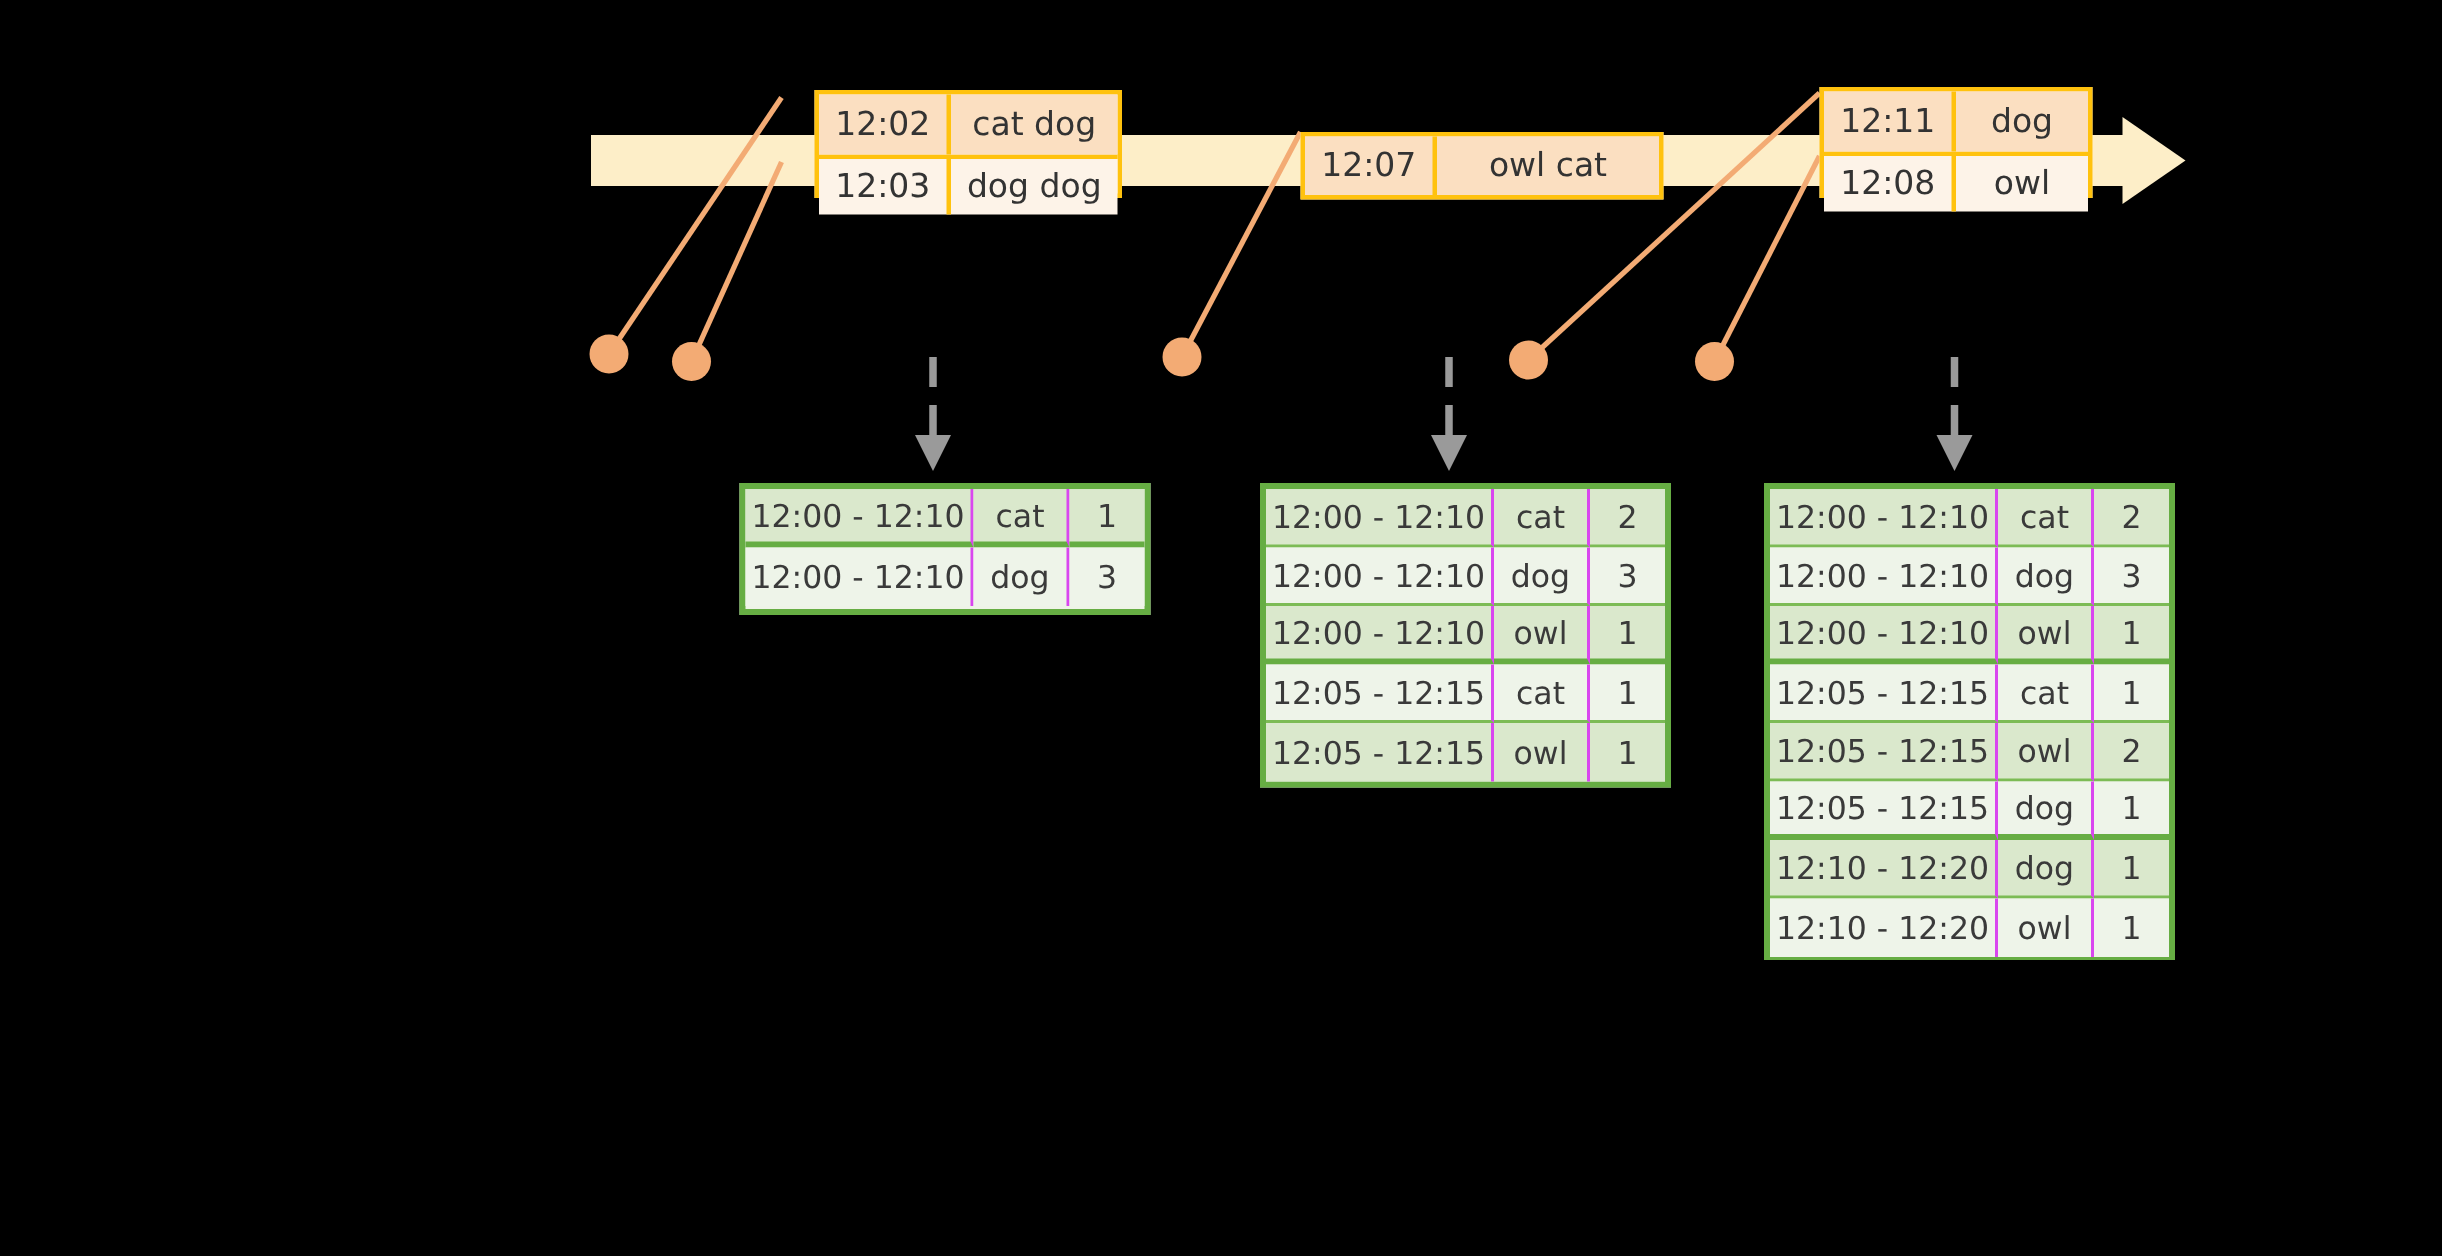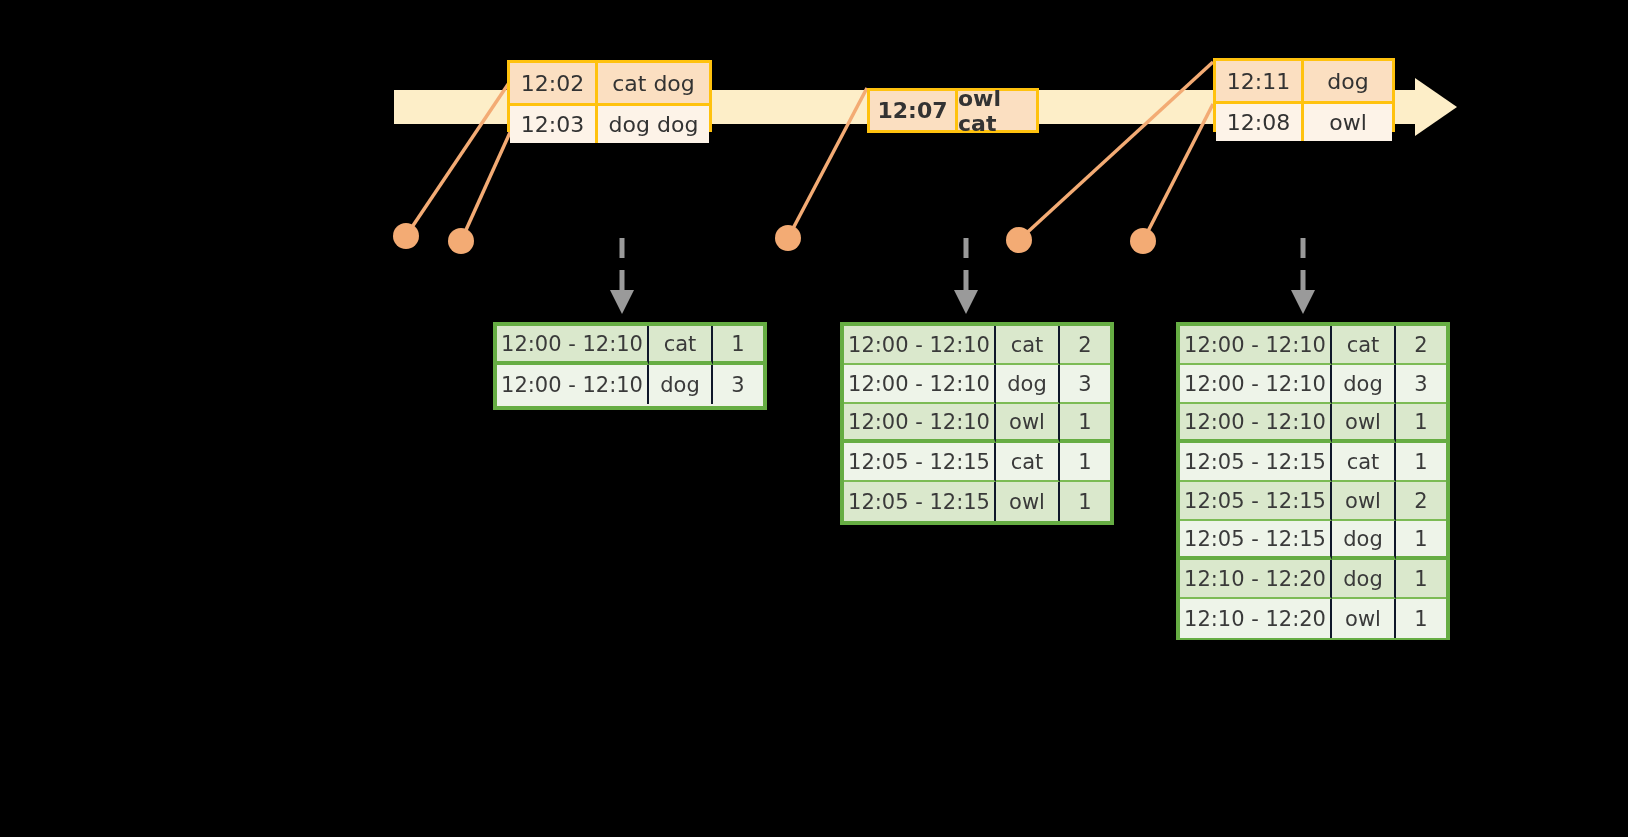--- a/index.html
+++ b/index.html
@@ -69,21 +69,21 @@
   .grow{
     display:flex;
     height:39px;
     box-sizing:border-box;
   }
   .grow .gcell{
     display:flex;align-items:center;justify-content:center;
     font-size:21px;color:#3a3a3a;
     background:#eef4e9;
     box-sizing:border-box;
-    border-right:2px solid #0f172a;
+    border-right:2px solid #d946ef;
     border-bottom:2px solid #7cbb55;
   }
   .grow .gcell:last-child{border-right:none;}
   .grow:last-child .gcell{border-bottom:none;}
   .grow.shade .gcell{background:#dae8cc;}
   .grow.grp-end .gcell{border-bottom:4px solid #66ad43;}
   .gcell.win{width:152px;}
   .gcell.key{width:64px;}
   .gcell.cnt{width:50px;}
 </style>
@@ -103,32 +103,32 @@
     <line x1="1019" y1="240" x2="1213" y2="62" stroke="#f3ab74" stroke-width="3.5"></line>
     <line x1="1143" y1="241" x2="1213" y2="104" stroke="#f3ab74" stroke-width="3.5"></line>
   </svg>
 
   <div class="dot" style="left:393px;top:223px;"></div>
   <div class="dot" style="left:448px;top:228px;"></div>
   <div class="dot" style="left:775px;top:225px;"></div>
   <div class="dot" style="left:1006px;top:227px;"></div>
   <div class="dot" style="left:1130px;top:228px;"></div>
 
-  <div class="evt" style="left:507px;top:60px;width:205px;height:72px;">
+  <div class="evt" style="left:543px;top:60px;width:205px;height:72px;">
     <div class="evt-row shade">
       <div class="cell time">12:02</div>
       <div class="cell val">cat dog</div>
     </div>
     <div class="evt-row">
       <div class="cell time">12:03</div>
       <div class="cell val">dog dog</div>
     </div>
   </div>
 
-  <div class="evt" style="left:867px;top:88px;width:172px;height:45px;font-weight:bold;">
+  <div class="evt" style="left:867px;top:88px;width:242px;height:45px;">
     <div class="evt-row shade" style="height:39px;">
       <div class="cell time">12:07</div>
       <div class="cell val">owl cat</div>
     </div>
   </div>
 
   <div class="evt" style="left:1213px;top:58px;width:182px;height:74px;">
     <div class="evt-row shade">
       <div class="cell time">12:11</div>
       <div class="cell val">dog</div>

